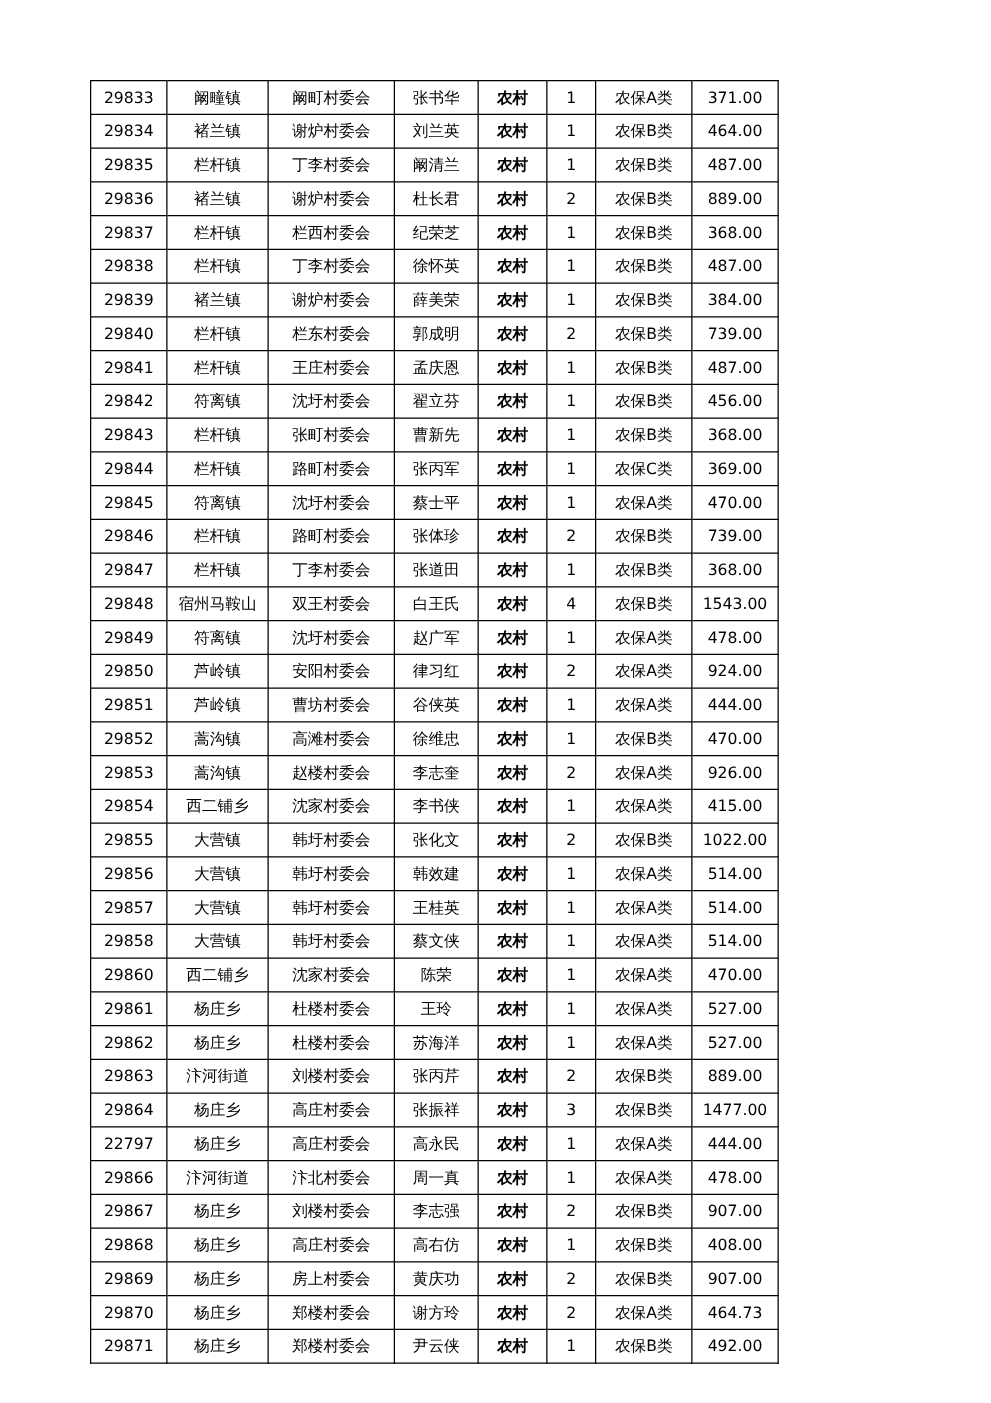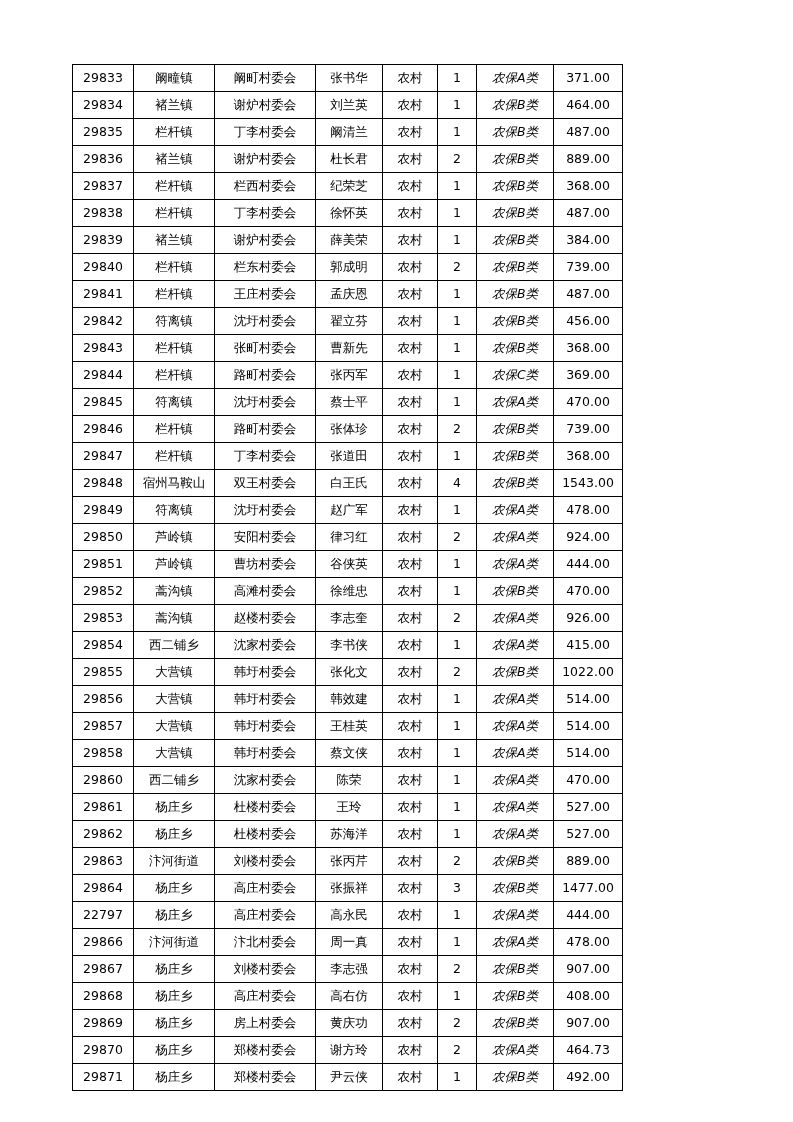--- a/index.html
+++ b/index.html
@@ -42,23 +42,23 @@
     font-size: 12.5px;
     text-align: center;
     vertical-align: middle;
     white-space: nowrap;
     overflow: hidden;
   }
   td.c-id      { width: 56px; }
   td.c-town    { width: 76px; margin-top: 27px; }
   td.c-village { width: 96px; }
   td.c-name    { width: 62px; font-family: Liberation Serif, serif; }
-  td.c-type    { width: 50px; }
+  td.c-type    { width: 50px; font-weight: bold; }
   td.c-count   { width: 34px; }
-  td.c-cat     { width: 72px; font-style: italic; }
+  td.c-cat     { width: 72px; }
   td.c-amount  { width: 64px; }
   .cjk {
     font-family: "DejaVu Sans", "Liberation Sans", sans-serif;
   }
 </style>
 </head>
 <body>
 
 <div class="page">
   <div class="table-wrap">

